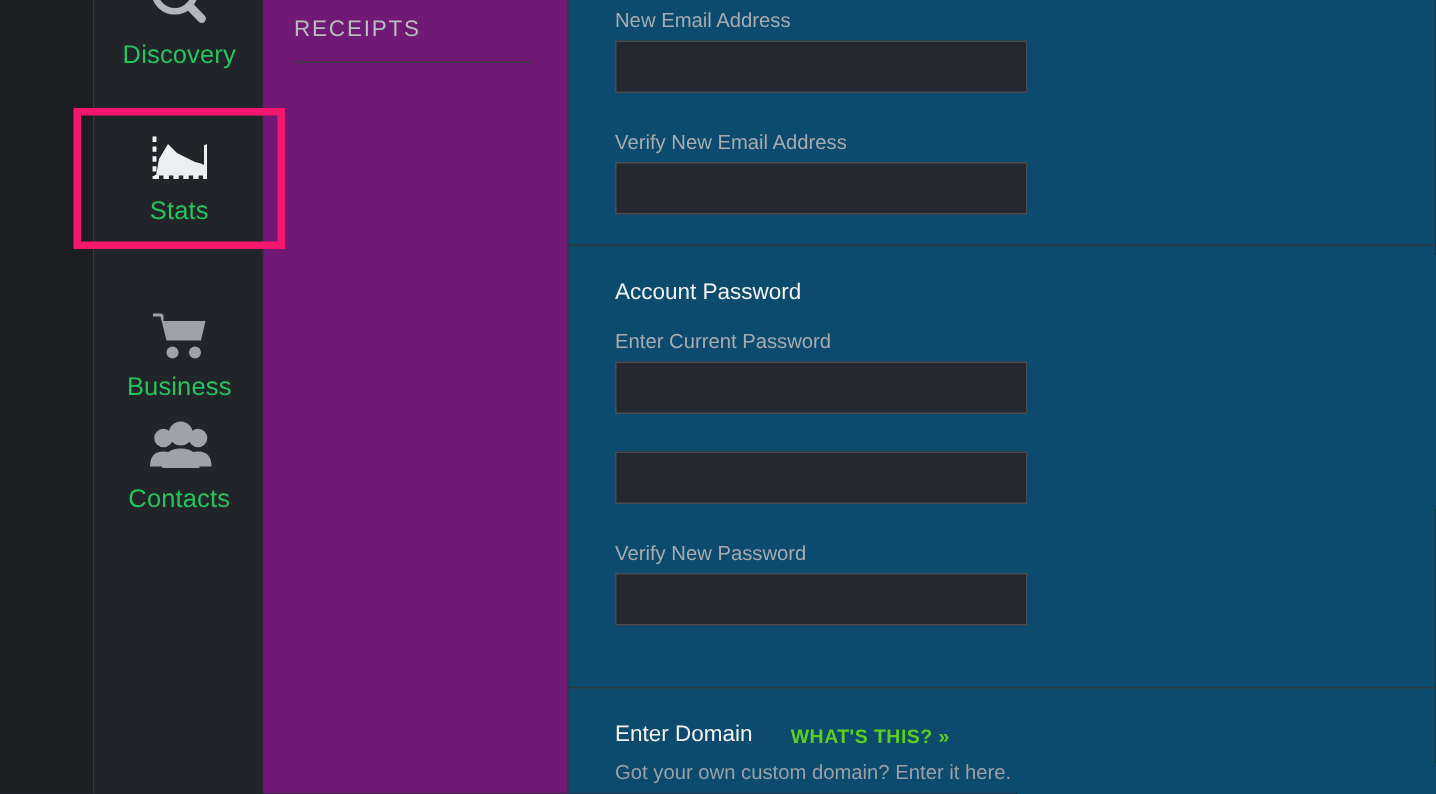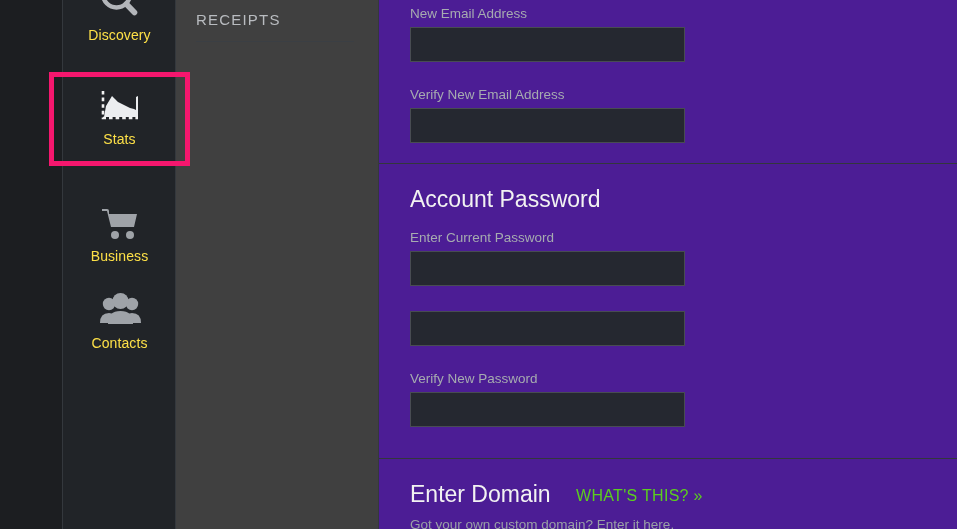--- a/index.html
+++ b/index.html
@@ -51,93 +51,93 @@
     user-select: none;
   }
   .rail-icon {
     display: block;
     height: 42px;
     line-height: 0;
   }
   .rail-icon svg { display: inline-block; vertical-align: top; }
   .rail-label {
     display: block;
-    font-size: 14px;
-    color: #fde047;
+    font-size: 17px;
+    color: #22c55e;
     margin-top: 3px;
     letter-spacing: .1px;
   }
 
   #rail-discovery { top: -18px; }
   #rail-stats     { top: 86px;  }
   #rail-business  { top: 203px; }
-  #rail-contacts  { top: 290px; }
+  #rail-contacts  { top: 278px; }
 
   
   .highlight-box {
     position: absolute;
     left: -14px;
     top: 72px;
     width: 141px;
     height: 94px;
     border: 5px solid #f5176e;
     box-sizing: border-box;
     pointer-events: none;
     z-index: 6;
   }
 
   
   .mid-col {
     width: 203px;
     flex: 0 0 203px;
-    background: #404040;
+    background: #701a75;
     border-right: 1px solid #34383d;
     box-sizing: border-box;
     padding: 8px 24px 0 20px;
   }
   .mid-head {
     font-size: 15px;
     color: #b9bcc0;
     letter-spacing: 1.2px;
     padding-top: 3px;
   }
   .mid-rule {
     height: 1px;
     background: #3b3f44;
     margin-top: 13px;
   }
 
   
   .content {
     flex: 1 1 auto;
-    background: #4c1d95;
+    background: #0c4a6e;
     box-sizing: border-box;
     position: relative;
   }
   .section {
     box-sizing: border-box;
     padding: 0 0 0 31px;
   }
   .section + .section { border-top: 1px solid #33373c; }
 
   .section-title {
-    font-size: 23px;
+    font-size: 15px;
     color: #f2f2f2;
     font-weight: normal;
     margin: 0;
     padding: 22px 0 0 0;
     display: inline-block;
     vertical-align: middle;
   }
   .whats-this {
     display: inline-block;
     vertical-align: middle;
     color: #5bce1f;
-    font-size: 16px;
-    font-weight: normal;
+    font-size: 13px;
+    font-weight: bold;
     letter-spacing: .3px;
     margin-left: 21px;
     padding-top: 24px;
     text-decoration: none;
   }
   .section-sub {
     font-size: 13.5px;
     color: #9aa0a6;
     margin: 9px 0 0 0;
   }

